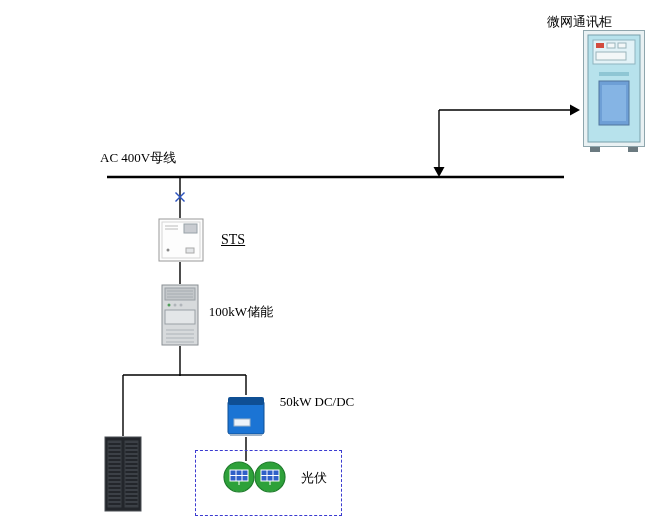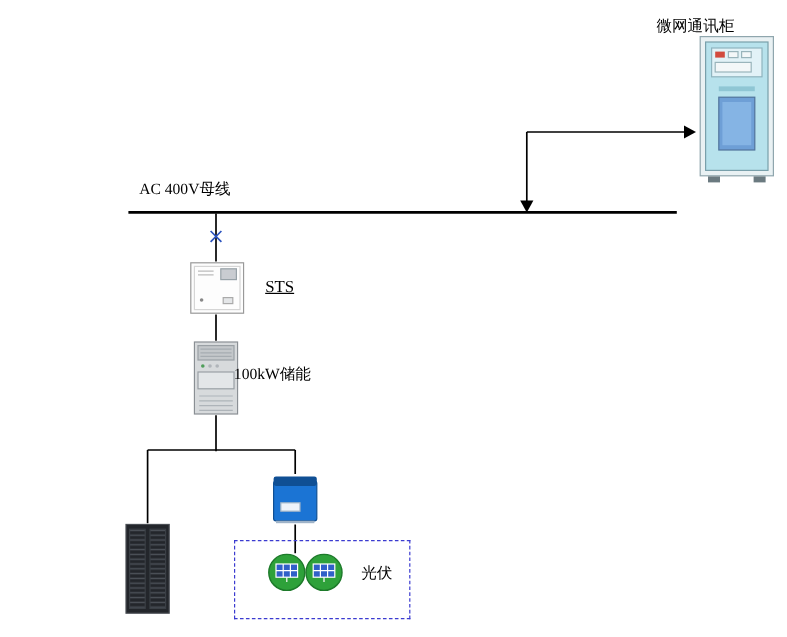--- a/index.html
+++ b/index.html
@@ -142,27 +142,28 @@
         <line class="pv-grid" x1="-3" y1="-7" x2="-3" y2="4"></line>
         <line class="pv-grid" x1="3" y1="-7" x2="3" y2="4"></line>
         <line class="pv-grid" x1="-9" y1="-1.5" x2="9" y2="-1.5"></line>
         <line class="pv-grid" x1="0" y1="4" x2="0" y2="8"></line>
       </g>
     </g>
   </svg>
 
   <div class="label" style="left:528px;top:13px">微网通讯柜</div>
 
-  <div class="label" style="left:97px;top:149px">AC 400V母线</div>
+  <div class="label" style="left:81px;top:149px">AC 400V母线</div>
 
   <div class="label sts-size" style="left:202px;top:231px">STS</div>
 
-  <div class="label center" style="left:166px;top:303px;width:84px">
+  <div class="label center" style="left:180px;top:303px;width:84px">
     <div>100kW储能</div>
   </div>
 
   <div class="label center" style="left:248px;top:393px;width:100px">
+    <div>50kW DC/DC</div>
   </div>
 
 
   <div class="label" style="left:282px;top:469px">光伏</div>
 
 </div>
 
 </body></html>

